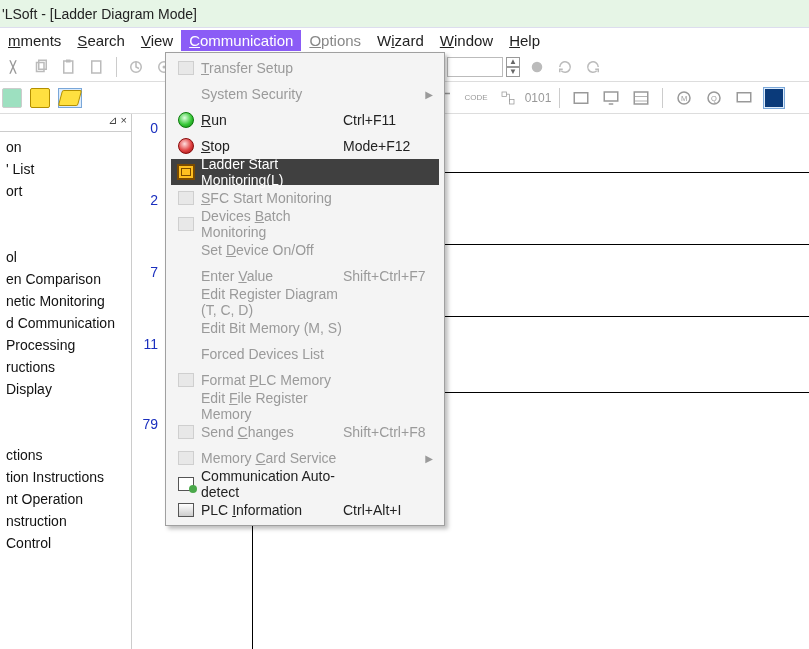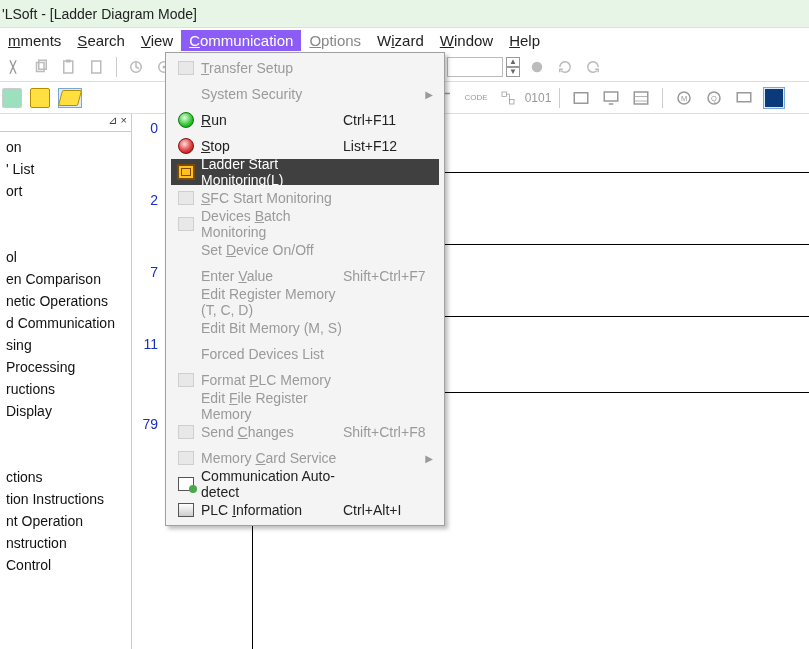--- a/index.html
+++ b/index.html
@@ -209,23 +209,22 @@
     <div class="side-head">⊿ ×</div>
     <div class="side-list">
       <div id="sb-a">
           <div>on</div>
           <div>' List</div>
           <div>ort</div>
         </div>
       <div class="grp" id="sb-b" style="">
           <div>ol</div>
           <div>en Comparison</div>
-          <div>netic Operations</div>
+          <div>netic Monitoring</div>
           <div>d Communication</div>
-          <div>sing</div>
           <div> Processing</div>
           <div>ructions</div>
           <div> Display</div>
         </div>
       <div class="grp" id="sb-c">
           <div>ctions</div>
           <div>tion Instructions</div>
           <div>nt Operation</div>
           <div>nstruction</div>
           <div>Control</div>
@@ -268,21 +267,21 @@
         <div class="ico-run"></div>
       </div>
       <div class="dd-label"><span class="ul">R</span>un</div>
       <div class="dd-short">Ctrl+F11</div>
     </div>
     <div class="dd-row">
       <div class="dd-icon">
         <div class="ico-stop"></div>
       </div>
       <div class="dd-label"><span class="ul">S</span>top</div>
-      <div class="dd-short">List+F12</div>
+      <div class="dd-short">Mode+F12</div>
     </div>
     <div class="dd-row hl">
       <div class="dd-icon">
         <div class="ico-lad"></div>
       </div>
       <div class="dd-label">Ladder Start Monitoring(L)</div>
       <div class="dd-short"></div>
     </div>
     <div class="dd-row disabled">
       <div class="dd-icon">
@@ -303,21 +302,21 @@
       <div class="dd-label">Set <span class="ul">D</span>evice On/Off</div>
       <div class="dd-short"></div>
     </div>
     <div class="dd-row disabled">
       <div class="dd-icon"></div>
       <div class="dd-label">Enter <span class="ul">V</span>alue</div>
       <div class="dd-short">Shift+Ctrl+F7</div>
     </div>
     <div class="dd-row disabled">
       <div class="dd-icon"></div>
-      <div class="dd-label">Edit Register Memory (T, C, D)</div>
+      <div class="dd-label">Edit Register Diagram (T, C, D)</div>
       <div class="dd-short"></div>
     </div>
     <div class="dd-row disabled">
       <div class="dd-icon"></div>
       <div class="dd-label">Edit Bit Memory (M, S)</div>
       <div class="dd-short"></div>
     </div>
     <div class="dd-row disabled">
       <div class="dd-icon"></div>
       <div class="dd-label">Forced Devices List</div>

